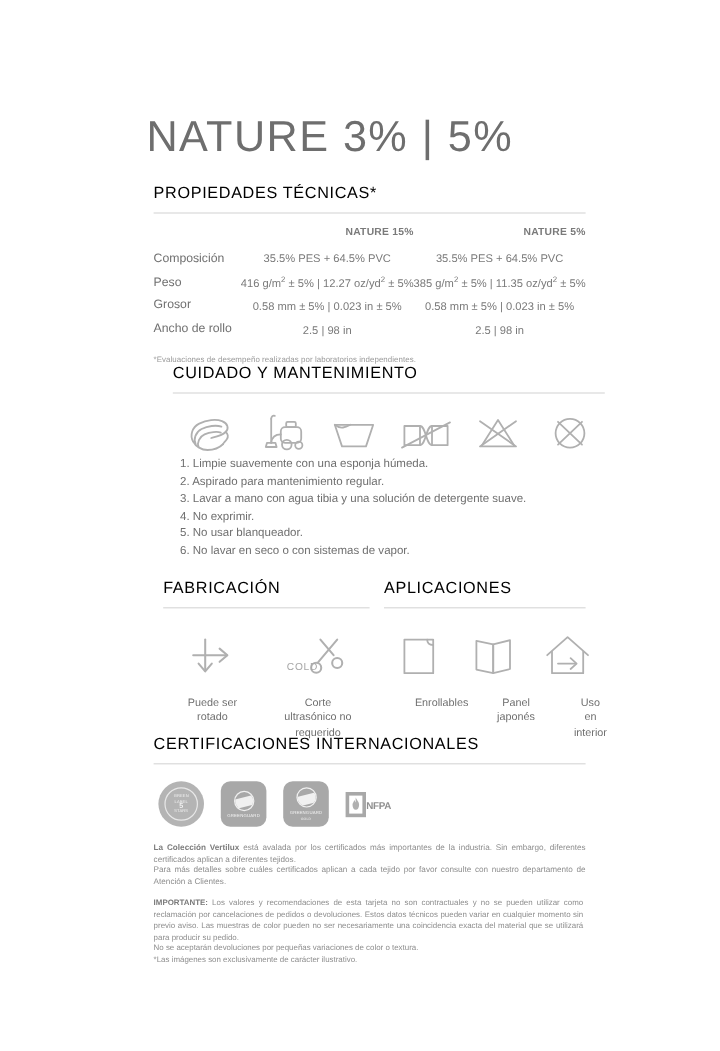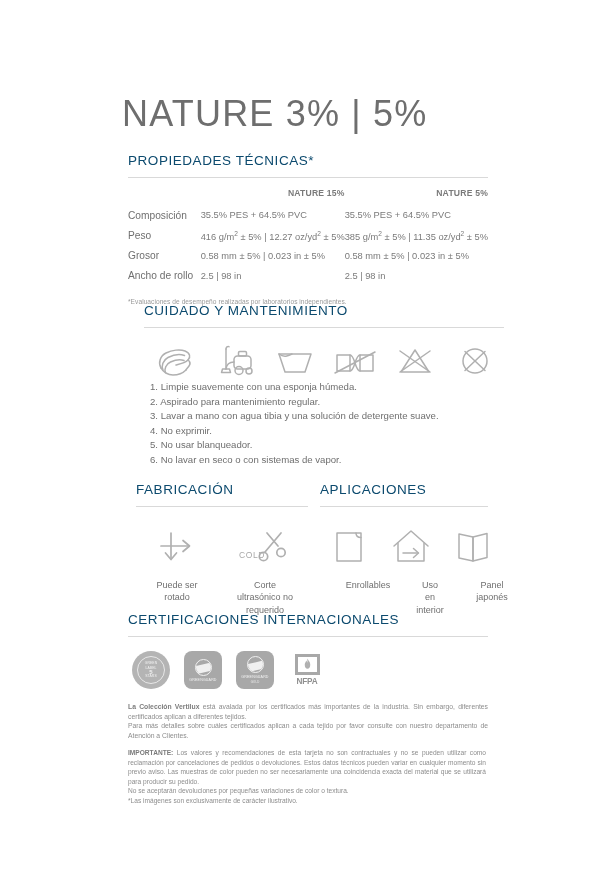--- a/index.html
+++ b/index.html
@@ -14,39 +14,39 @@
   
   .title {
     position: absolute; left: 122px; top: 93px;
     font-size: 36px; font-weight: 400; letter-spacing: 1.2px;
     color: #6e6e6e; white-space: nowrap;
   }
 
   
   .sec-head {
     font-size: 13.5px; letter-spacing: 0.55px; font-weight: 400;
-    color: #0c4a6e; white-space: nowrap;
+    color: #000000; white-space: nowrap;
   }
   .rule { height: 1px; background: #d9d9d9; width: 100%; }
 
   
   .tech { position: absolute; left: 128px; top: 153px; width: 360px; }
   .tech .sec-head { margin-bottom: 9px; }
   table.spec { width: 100%; border-collapse: collapse; margin-top: 6px; }
   table.spec th, table.spec td {
     font-size: 9.3px; color: #7a7a7a; font-weight: 400;
     padding: 4.4px 0; vertical-align: middle; white-space: nowrap;
   }
   table.spec th.c-lbl { width: 104px; }
   table.spec th.c-val {
     text-align: right; font-weight: 700; font-size: 8.6px;
     letter-spacing: 0.2px; color: #7a7a7a; padding-bottom: 7px;
   }
   table.spec td.lbl { text-align: left; font-size: 10.2px; color: #6f6f6f; }
-  table.spec td.val { text-align: left; }
+  table.spec td.val { text-align: center; }
   table.spec td.val sup { font-size: 6.6px; vertical-align: super; }
   .tech-note {
     font-size: 6.6px; color: #9a9a9a; margin-top: 12px; letter-spacing: 0.05px;
   }
 
   
   .care { position: absolute; left: 144px; top: 303px; width: 360px; }
   .care .sec-head { margin-bottom: 9px; }
   .care-icons {
     display: flex; justify-content: space-between; align-items: flex-end;
@@ -104,21 +104,21 @@
   .badge-rr .disc:after {
     content: ""; position: absolute; left: -2px; bottom: 2.5px;
     width: 22px; height: 8px; background: #f0f0f0;
     transform: rotate(-14deg);
   }
   .badge-rr .nm { font-size: 3.6px; color: #f4f4f4; letter-spacing: .15px; }
   .badge-rr .sub {
     font-size: 2.8px; color: #efefef; letter-spacing: .2px; margin-top: 1px;
   }
   .badge-nfpa {
-    width: 38px; height: 38px; display: flex; flex-direction: column;
+    width: 38px; height: 38px; display: flex; flex-direction: row;
     align-items: center; justify-content: center;
   }
   .badge-nfpa .box {
     width: 25px; height: 21px; border: 3px solid #a8a8a8;
     display: flex; align-items: center; justify-content: center;
   }
   .badge-nfpa .nm {
     font-size: 8.2px; font-weight: 700; color: #8f8f8f;
     letter-spacing: -.2px; margin-top: 2px;
   }
@@ -295,37 +295,37 @@
         <span class="glyph">
           <svg viewBox="0 0 40 44" width="40" height="44">
             <path class="st" d="M8 8 L32 8 L32 36 L8 36 Z"></path>
             <path class="st" d="M27 8 C27 11 29 12.5 32 12.5"></path>
           </svg>
         </span>
         <span class="cap">Enrollables</span>
       </div>
       <div class="icon-cell">
         <span class="glyph">
+          <svg viewBox="0 0 40 44" width="40" height="44">
+            <path class="st" d="M6 9 L20 12 L20 36 L6 33 Z"></path>
+            <path class="st" d="M20 12 L34 8.5 L34 32.5 L20 36 Z"></path>
+          </svg>
+        </span>
+        <span class="cap">Panel japonés</span>
+      </div>
+      <div class="icon-cell">
+        <span class="glyph">
           <svg viewBox="0 0 44 44" width="44" height="44">
             <path class="st" d="M5 21 L22 6 L39 21"></path>
             <path class="st" d="M9 18 L9 36 L35 36 L35 18"></path>
             <path class="st" d="M14 28 L29 28"></path>
             <path class="st" d="M24.5 23.5 L29.5 28 L24.5 32.5"></path>
           </svg>
         </span>
         <span class="cap">Uso en interior</span>
-      </div>
-      <div class="icon-cell">
-        <span class="glyph">
-          <svg viewBox="0 0 40 44" width="40" height="44">
-            <path class="st" d="M6 9 L20 12 L20 36 L6 33 Z"></path>
-            <path class="st" d="M20 12 L34 8.5 L34 32.5 L20 36 Z"></path>
-          </svg>
-        </span>
-        <span class="cap">Panel japonés</span>
       </div>
     </div>
   </div>
 
   <div class="cert">
     <div class="sec-head">CERTIFICACIONES INTERNACIONALES</div>
     <div class="rule"></div>
     <div class="badges">
 
       <div class="badge">

